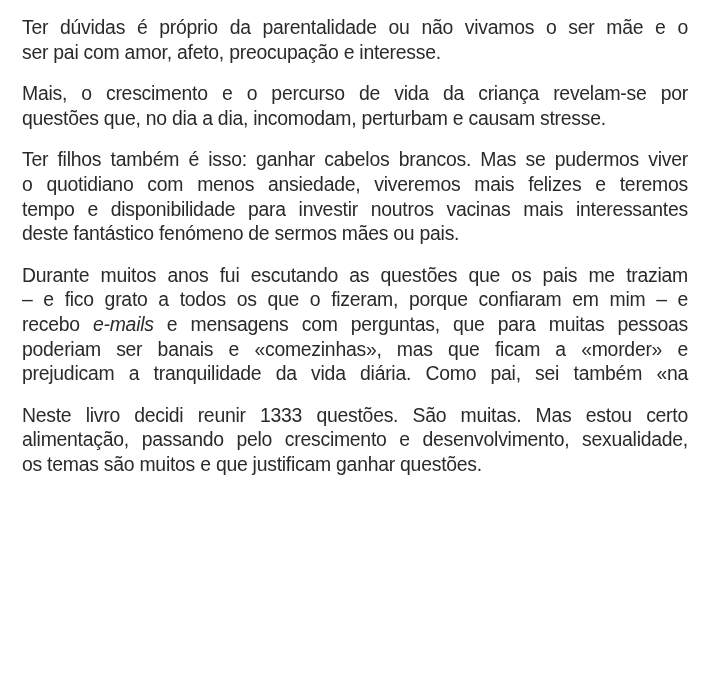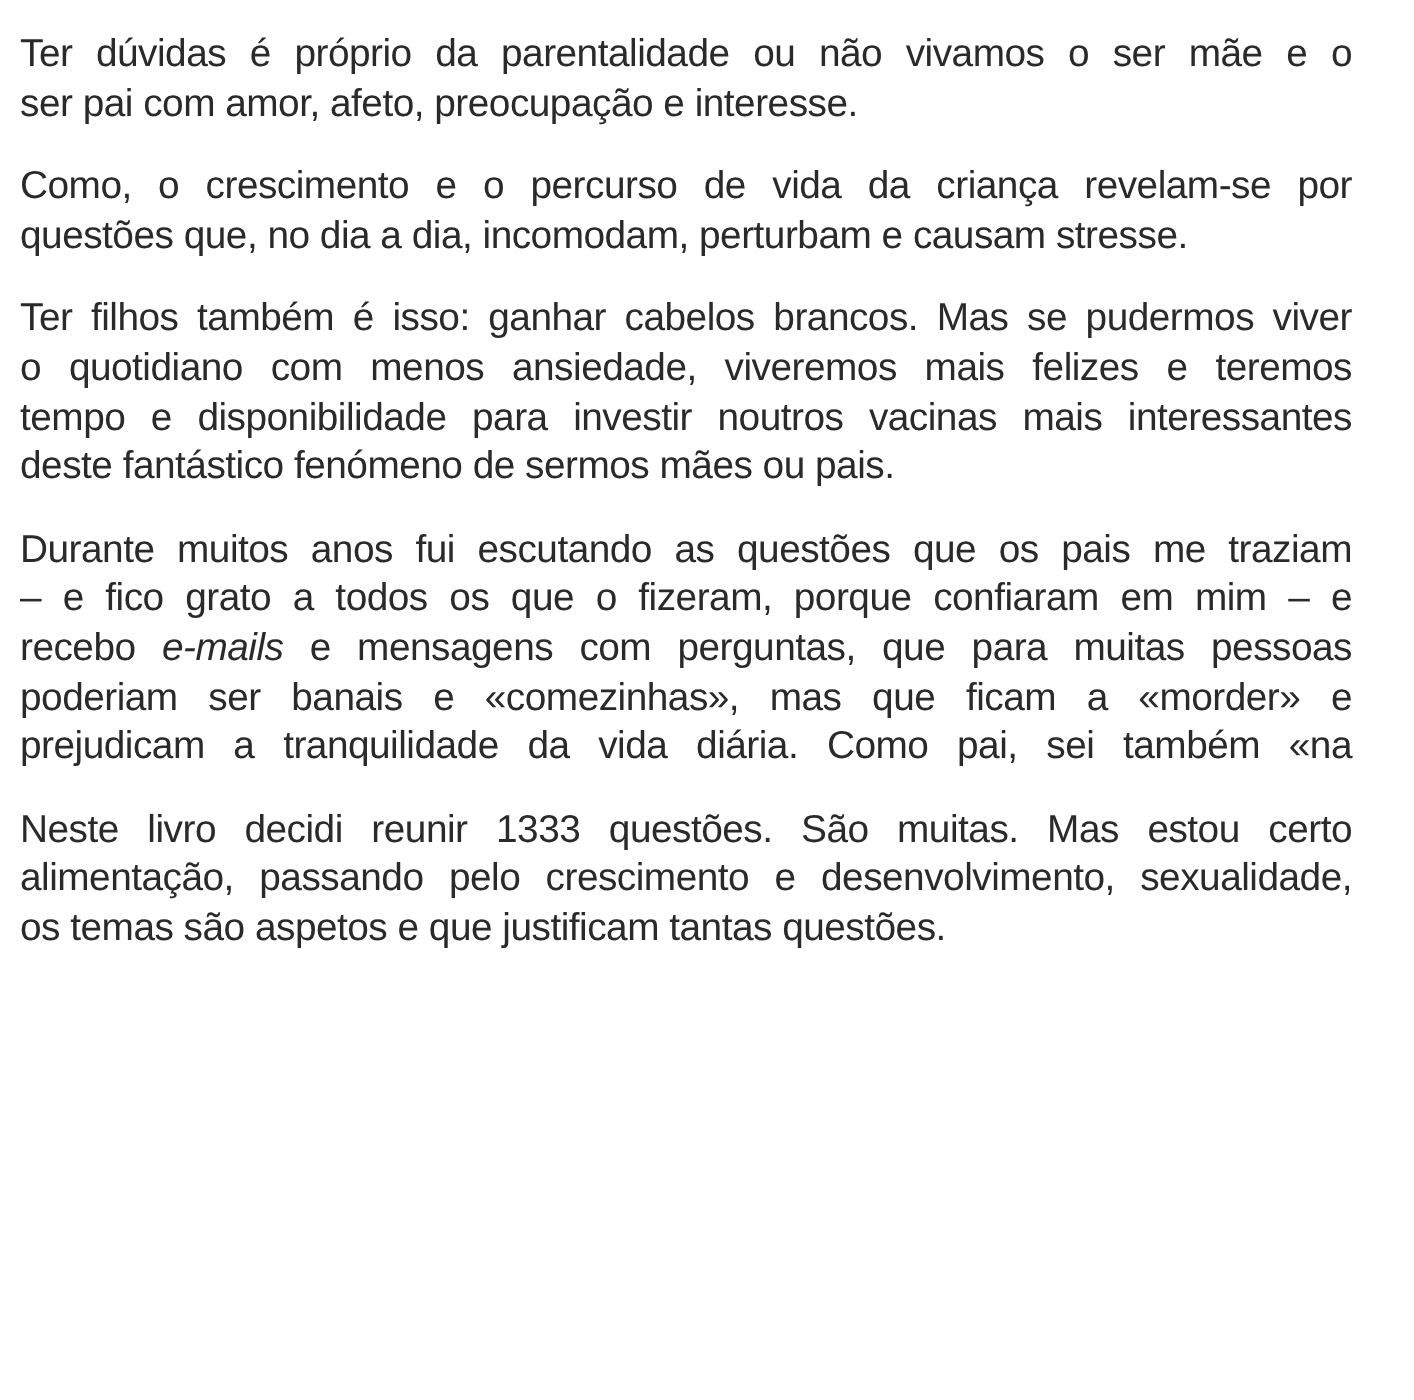--- a/index.html
+++ b/index.html
@@ -3,21 +3,21 @@
 <meta charset="utf-8">
 <style>
   html, body { margin: 0; padding: 0; }
   body {
     width: 707px; height: 700px; overflow: hidden;
     background: #ffffff;
     font-family: "Liberation Sans", sans-serif;
     color: #2a2a2a;
   }
   .page {
-    position: absolute; left: 10px; top: 15px; width: 666px;
+    position: absolute; left: 22px; top: 15px; width: 666px;
   }
   .para {
     margin: 0 0 17px 0;
     font-size: 19.4px;
     line-height: 24.6px;
     text-align: justify;
     letter-spacing: -0.25px;
     word-spacing: 0px;
   }
   .para .line { display: block; text-align: justify; text-align-last: justify; white-space: nowrap; }
@@ -26,34 +26,34 @@
 </style>
 </head>
 <body>
 
 <div class="page">
   <p class="para">
     <span class="line">Ter dúvidas é próprio da parentalidade ou não vivamos o ser mãe e o</span>
     <span class="line last">ser pai com amor, afeto, preocupação e interesse.</span>
   </p>
   <p class="para">
-    <span class="line">Como, o crescimento e o percurso de vida da criança revelam-se por</span>
+    <span class="line">Mais, o crescimento e o percurso de vida da criança revelam-se por</span>
     <span class="line last">questões que, no dia a dia, incomodam, perturbam e causam stresse.</span>
   </p>
   <p class="para">
     <span class="line">Ter filhos também é isso: ganhar cabelos brancos. Mas se pudermos viver</span>
     <span class="line">o quotidiano com menos ansiedade, viveremos mais felizes e teremos</span>
     <span class="line">tempo e disponibilidade para investir noutros vacinas mais interessantes</span>
     <span class="line last">deste fantástico fenómeno de sermos mães ou pais.</span>
   </p>
   <p class="para">
     <span class="line">Durante muitos anos fui escutando as questões que os pais me traziam</span>
     <span class="line">– e fico grato a todos os que o fizeram, porque confiaram em mim – e</span>
     <span class="line"><span>recebo </span><em>e-mails</em><span> e mensagens com perguntas, que para muitas pessoas</span></span>
     <span class="line">poderiam ser banais e «comezinhas», mas que ficam a «morder» e</span>
     <span class="line">prejudicam a tranquilidade da vida diária. Como pai, sei também «na</span>
   </p>
   <p class="para">
     <span class="line">Neste livro decidi reunir 1333 questões. São muitas. Mas estou certo</span>
     <span class="line">alimentação, passando pelo crescimento e desenvolvimento, sexualidade,</span>
-    <span class="line last">os temas são aspetos e que justificam tantas questões.</span>
+    <span class="line last">os temas são muitos e que justificam ganhar questões.</span>
   </p>
 </div>
 
 </body></html>

